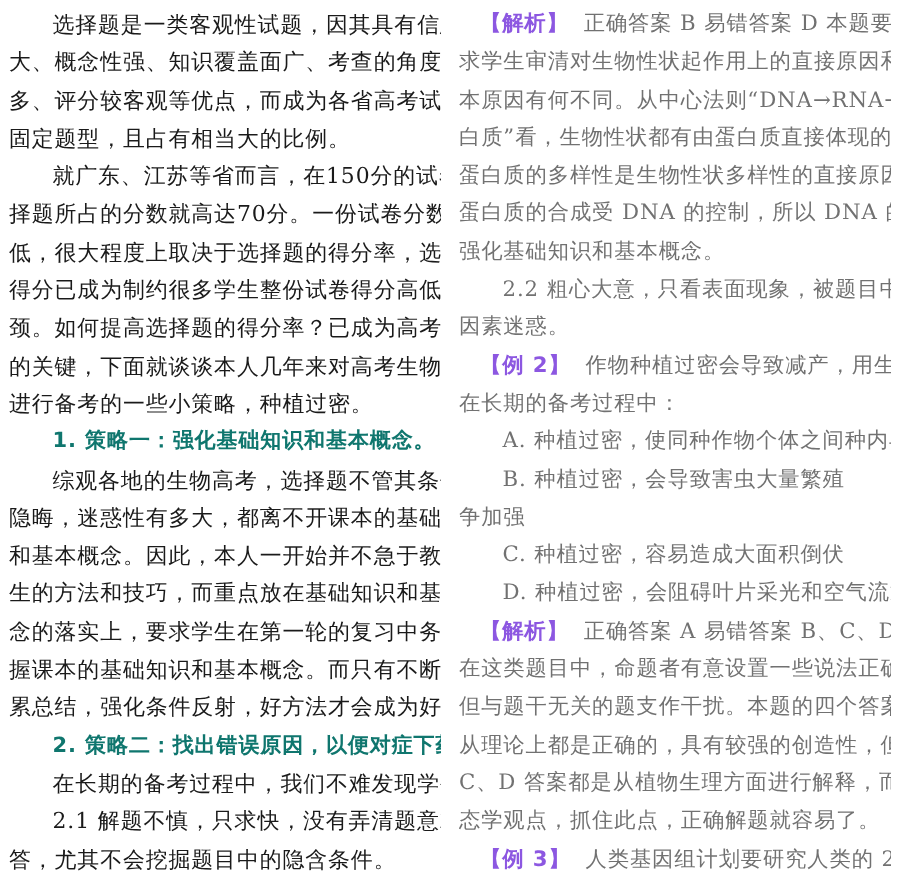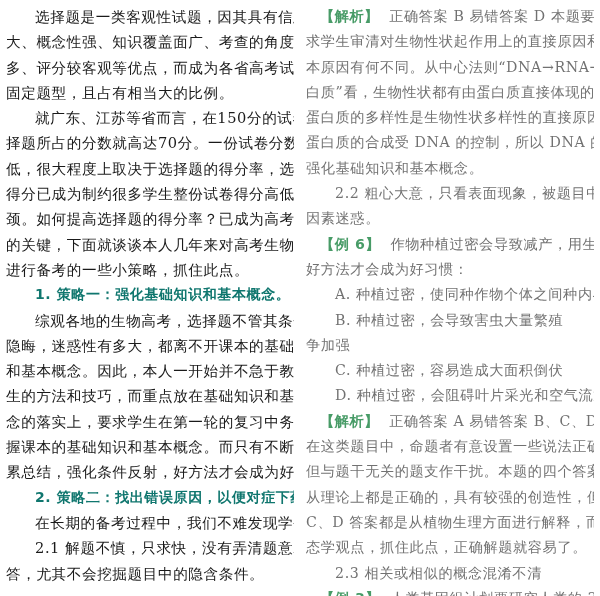--- a/index.html
+++ b/index.html
@@ -6,39 +6,39 @@
   body { width:600px; height:596px; overflow:hidden; position:relative;
          font-family:"DejaVu Serif","Liberation Serif",serif; color:#1a1a1a; }
   .col { position:absolute; top:4px; width:288px; }
   .col.left { left:6px; }
   .col.right { left:306px; color:#4a4a4a; }
   .line { height:25.3px; line-height:25.3px; font-size:14.6px; white-space:nowrap;
           overflow:hidden; letter-spacing:0.6px; }
   .ind { padding-left:29px; }
   .ind-s { padding-left:14px; }
   .head { font-family:"DejaVu Sans","Liberation Sans",sans-serif; font-weight:bold; font-size:14px; color:#0f766e; }
-  .tag { font-family:"DejaVu Sans","Liberation Sans",sans-serif; font-weight:bold; color:#15803d; margin-right:10px; }
+  .tag { font-family:"DejaVu Sans","Liberation Sans",sans-serif; font-weight:bold; color:#6d28d9; margin-right:10px; }
   .right .line { font-size:14.2px; }
   .faded { opacity:0.78; }
 </style>
 </head>
 <body>
 
 <div class="col left">
   <div class="line ind">选择题是一类客观性试题，因其具有信息量</div>
   <div class="line">大、概念性强、知识覆盖面广、考查的角度和层次</div>
   <div class="line">多、评分较客观等优点，而成为各省高考试卷中的</div>
   <div class="line">固定题型，且占有相当大的比例。</div>
   <div class="line ind">就广东、江苏等省而言，在150分的试卷中，选</div>
   <div class="line">择题所占的分数就高达70分。一份试卷分数的高</div>
   <div class="line">低，很大程度上取决于选择题的得分率，选择题的</div>
   <div class="line">得分已成为制约很多学生整份试卷得分高低的瓶</div>
   <div class="line">颈。如何提高选择题的得分率？已成为高考备考</div>
   <div class="line">的关键，下面就谈谈本人几年来对高考生物选择题</div>
-  <div class="line">进行备考的一些小策略，抓住此点。</div>
+  <div class="line">进行备考的一些小策略，种植过密。</div>
   <div class="line ind head">1. 策略一：强化基础知识和基本概念。</div>
   <div class="line ind">综观各地的生物高考，选择题不管其条件多</div>
   <div class="line">隐晦，迷惑性有多大，都离不开课本的基础知识</div>
   <div class="line">和基本概念。因此，本人一开始并不急于教给学</div>
   <div class="line">生的方法和技巧，而重点放在基础知识和基本概</div>
   <div class="line">念的落实上，要求学生在第一轮的复习中务必掌</div>
   <div class="line">握课本的基础知识和基本概念。而只有不断积</div>
   <div class="line">累总结，强化条件反射，好方法才会成为好习惯。</div>
   <div class="line ind head">2. 策略二：找出错误原因，以便对症下药。</div>
   <div class="line ind">在长期的备考过程中，我们不难发现学生在</div>
@@ -50,29 +50,28 @@
 <div class="col right faded">
   <div class="line ind-s"><span class="tag">【解析】</span><span>正确答案 B  易错答案 D  本题要</span></div>
   <div class="line">求学生审清对生物性状起作用上的直接原因和根</div>
   <div class="line">本原因有何不同。从中心法则“DNA→RNA→蛋</div>
   <div class="line">白质”看，生物性状都有由蛋白质直接体现的，所以</div>
   <div class="line">蛋白质的多样性是生物性状多样性的直接原因。而</div>
   <div class="line">蛋白质的合成受 DNA 的控制，所以 DNA 的多样性</div>
   <div class="line">强化基础知识和基本概念。</div>
   <div class="line ind">2.2 粗心大意，只看表面现象，被题目中的干扰</div>
   <div class="line">因素迷惑。</div>
-  <div class="line ind-s"><span class="tag">【例 6】</span><span>作物种植过密会导致减产，用生态</span></div>
-  <div class="line">好方法才会成为好习惯：</div>
+  <div class="line ind-s"><span class="tag">【例 2】</span><span>作物种植过密会导致减产，用生态</span></div>
+  <div class="line">在长期的备考过程中：</div>
   <div class="line ind">A. 种植过密，使同种作物个体之间种内斗</div>
   <div class="line ind">B. 种植过密，会导致害虫大量繁殖</div>
   <div class="line">争加强</div>
   <div class="line ind">C. 种植过密，容易造成大面积倒伏</div>
   <div class="line ind">D. 种植过密，会阻碍叶片采光和空气流通</div>
   <div class="line ind-s"><span class="tag">【解析】</span><span>正确答案 A  易错答案 B、C、D</span></div>
   <div class="line">在这类题目中，命题者有意设置一些说法正确，</div>
   <div class="line">但与题干无关的题支作干扰。本题的四个答案</div>
   <div class="line">从理论上都是正确的，具有较强的创造性，但 B、</div>
   <div class="line">C、D 答案都是从植物生理方面进行解释，而非生</div>
   <div class="line">态学观点，抓住此点，正确解题就容易了。</div>
-  <div class="line ind">2.3 相关或相似的概念混淆不清</div>
   <div class="line ind-s"><span class="tag">【例 3】</span><span>人类基因组计划要研究人类的 24 条</span></div>
 
 </div>
 
 </body></html>

